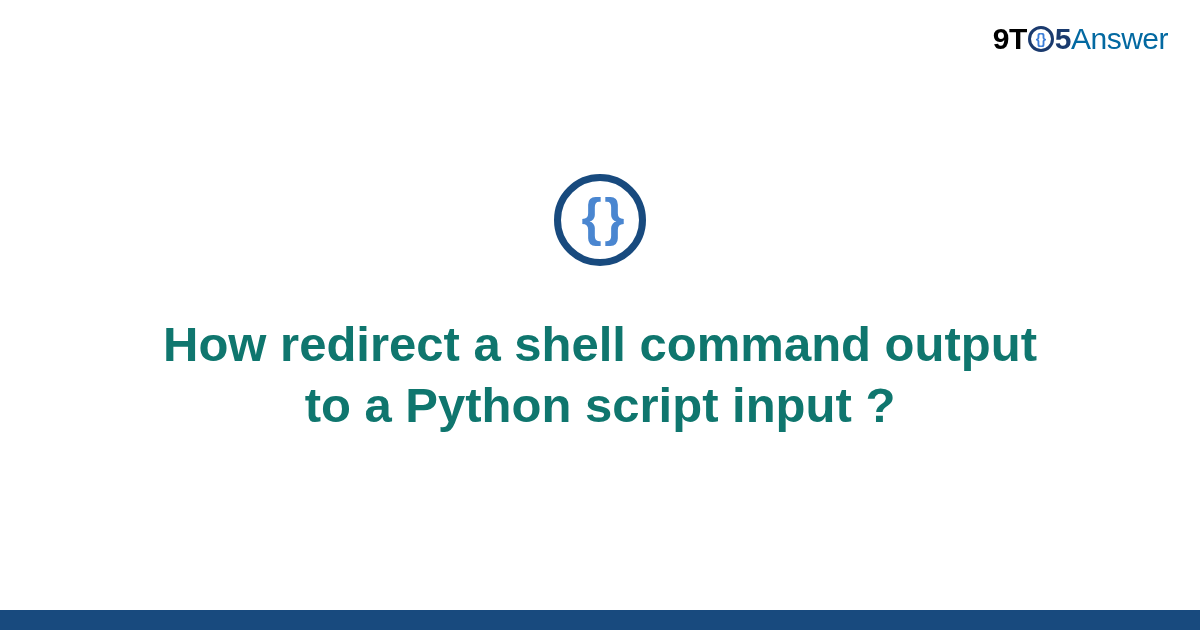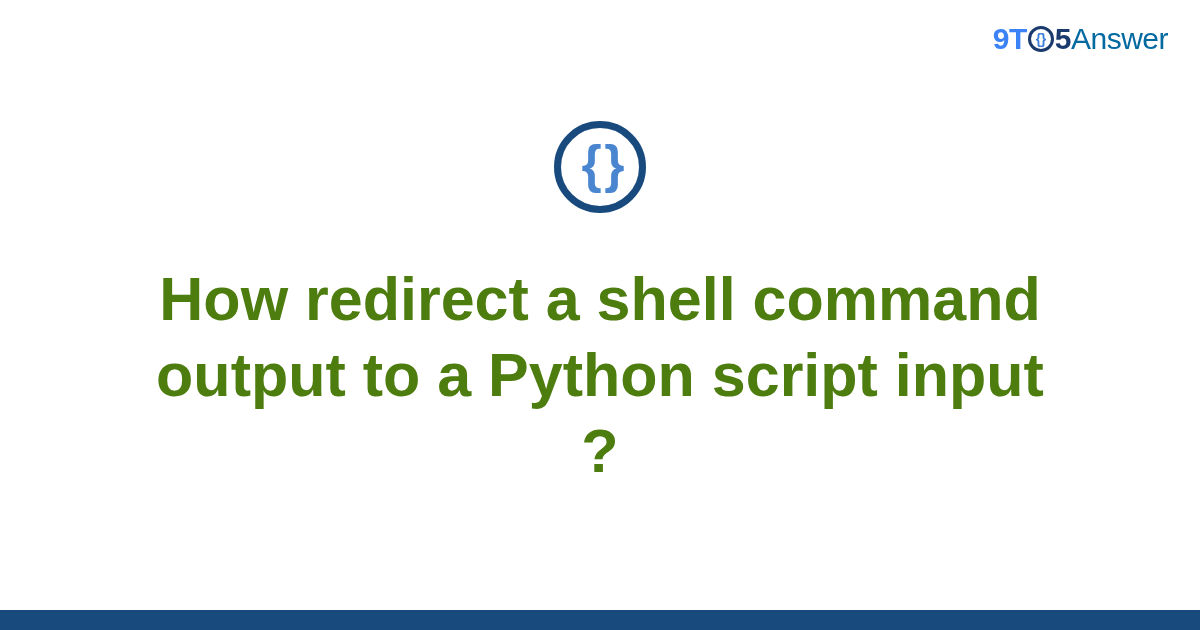--- a/index.html
+++ b/index.html
@@ -20,21 +20,21 @@
       top: 22px;
       right: 32px;
       display: flex;
       align-items: center;
     }
     .logo-text {
       font-size: 30px;
       font-weight: 600;
       letter-spacing: -0.5px;
     }
-    .logo-9t { color: #3b82f6; font-weight: 700; }
+    .logo-9t { color: #000000; font-weight: 700; }
     .logo-o {
       display: inline-flex;
       align-items: center;
       justify-content: center;
       width: 26px;
       height: 26px;
       border: 3px solid #1a3a6e;
       border-radius: 50%;
       color: #3b7dd8;
       font-size: 14px;
@@ -71,23 +71,23 @@
       font-size: 52px;
       font-weight: 700;
       color: #4a86d0;
       letter-spacing: -6px;
       font-family: 'Segoe UI', Arial, sans-serif;
       line-height: 1;
       position: relative;
       top: -3px;
     }
     .title {
-      font-size: 61px;
+      font-size: 49px;
       font-weight: 700;
-      color: #4d7c0f;
+      color: #0f766e;
       text-align: center;
       line-height: 1.25;
       max-width: 960px;
       padding: 0 20px;
     }
     .footer-bar {
       position: absolute;
       bottom: 0;
       left: 0;
       right: 0;

